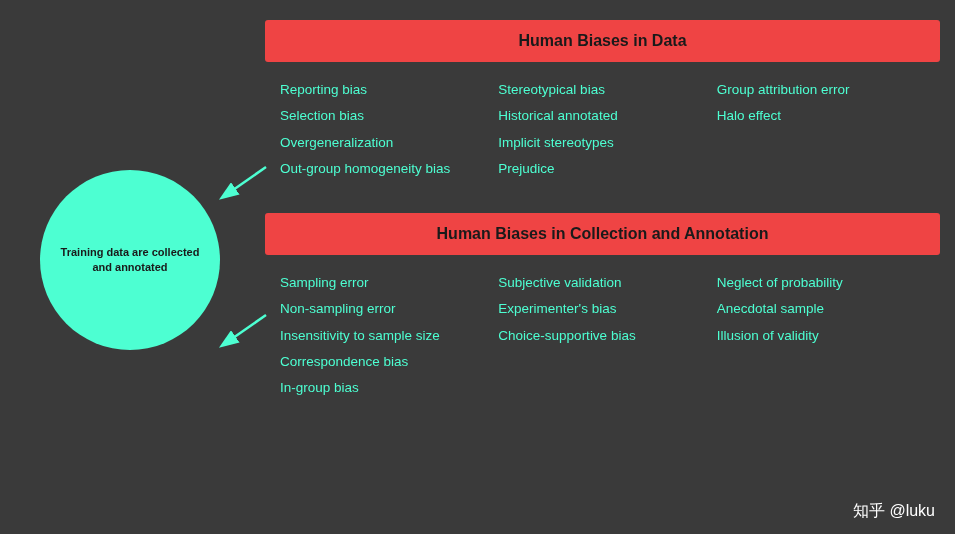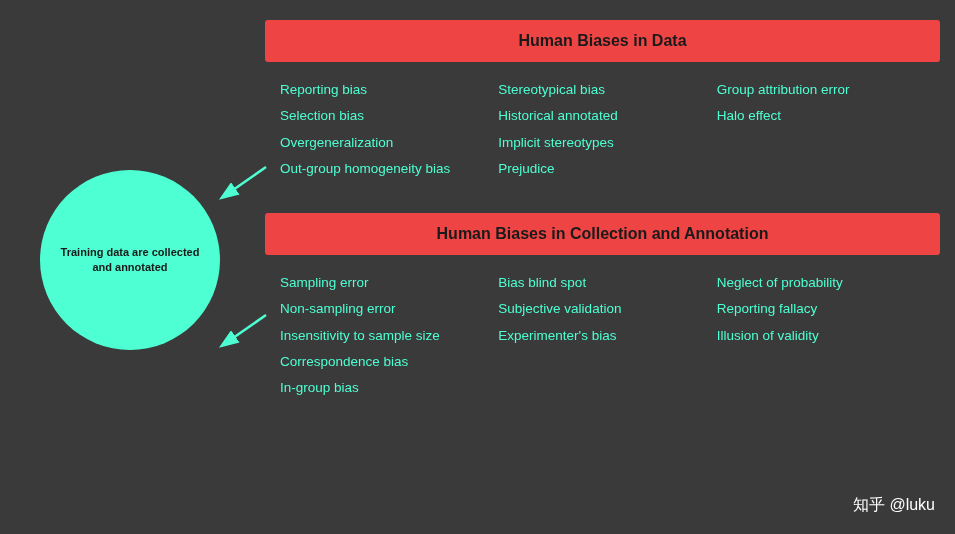--- a/index.html
+++ b/index.html
@@ -112,21 +112,21 @@
       line-height: 1.5;
     }
 
     .section-divider {
       margin-top: 12px;
     }
 
     
     .watermark {
       position: absolute;
-      bottom: 18px;
+      bottom: 12px;
       right: 20px;
       color: #ffffff;
       font-size: 16px;
       font-weight: normal;
     }
   </style>
 </head>
 <body>
 
 <div class="main-container">
@@ -181,27 +181,27 @@
       <div class="section-header">Human Biases in Collection and Annotation</div>
       <div class="items-grid">
         <div class="col">
           <span class="bias-item">Sampling error</span>
           <span class="bias-item">Non-sampling error</span>
           <span class="bias-item">Insensitivity to sample size</span>
           <span class="bias-item">Correspondence bias</span>
           <span class="bias-item">In-group bias</span>
         </div>
         <div class="col">
-          <span class="bias-item">Bias blind spot</span>
           <span class="bias-item">Subjective validation</span>
           <span class="bias-item">Experimenter's bias</span>
+          <span class="bias-item">Choice-supportive bias</span>
         </div>
         <div class="col">
           <span class="bias-item">Neglect of probability</span>
-          <span class="bias-item">Reporting fallacy</span>
+          <span class="bias-item">Anecdotal sample</span>
           <span class="bias-item">Illusion of validity</span>
         </div>
       </div>
     </div>
 
   </div>
 
   <div class="watermark">知乎 @luku</div>
 
 </div>

